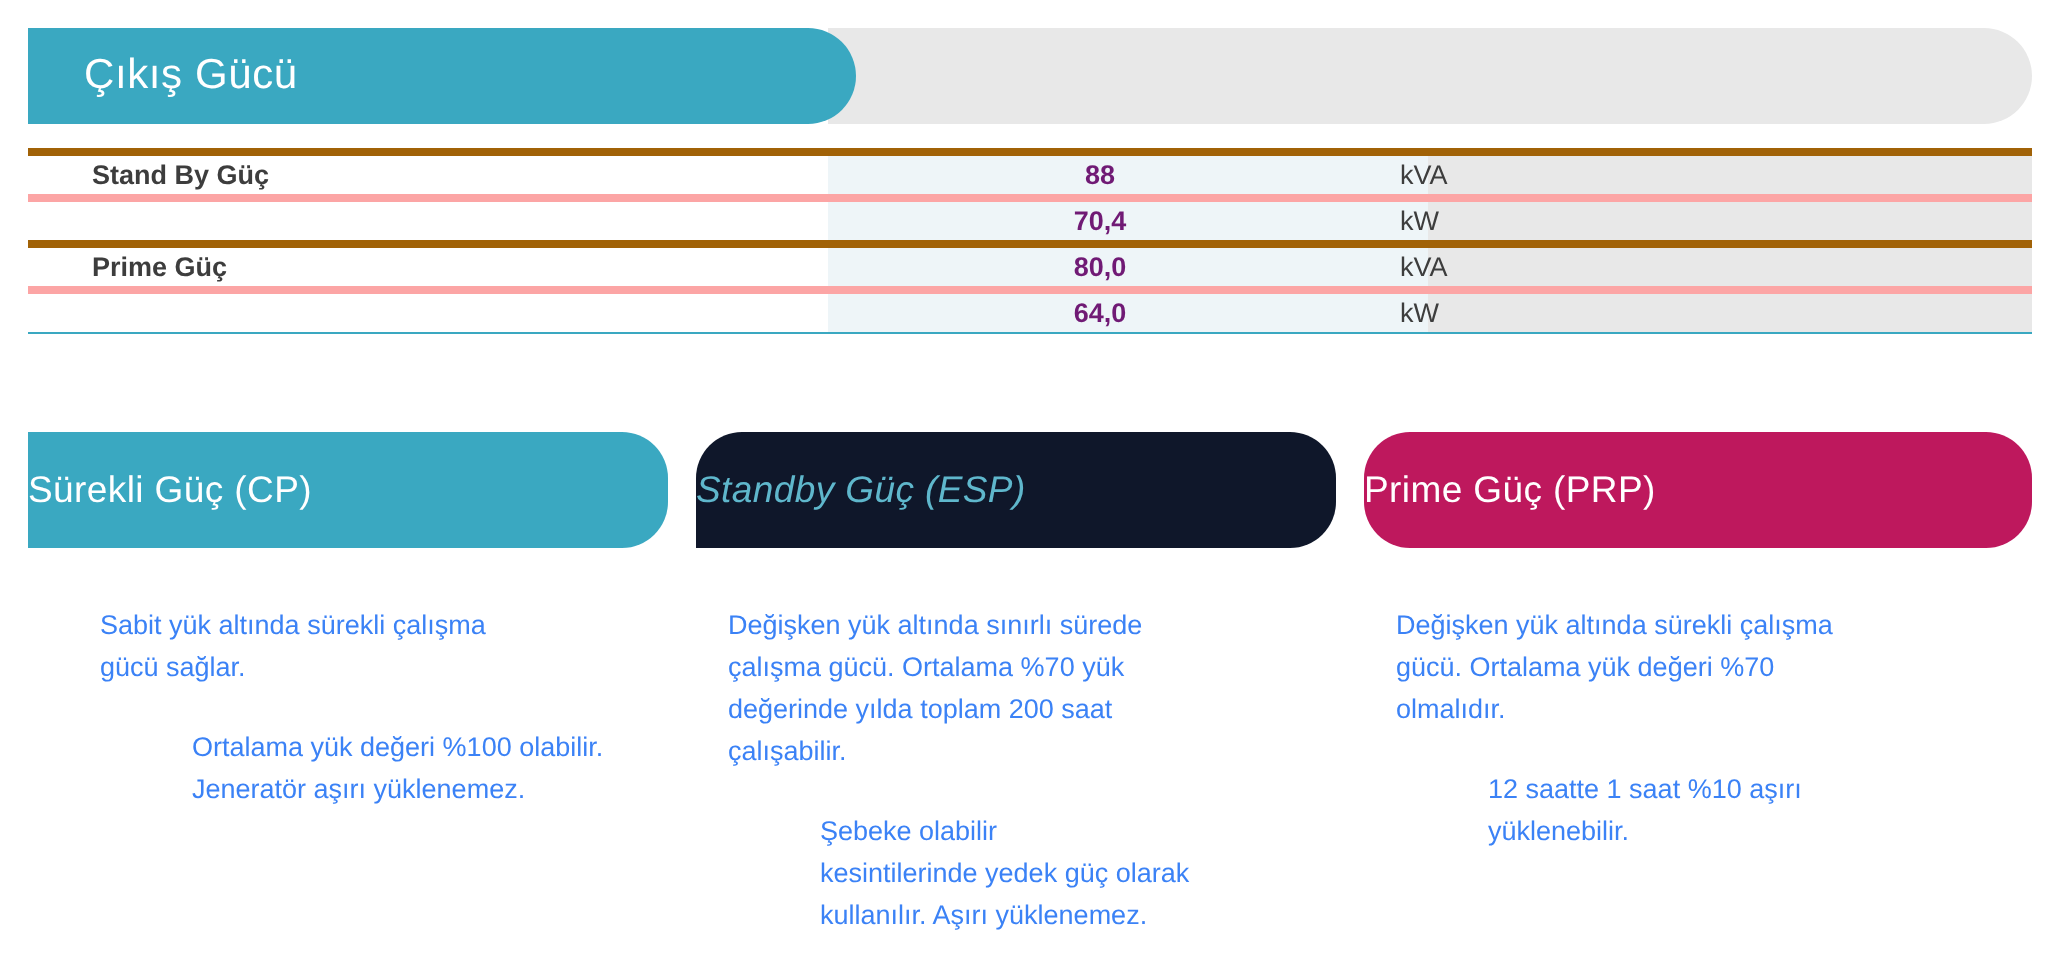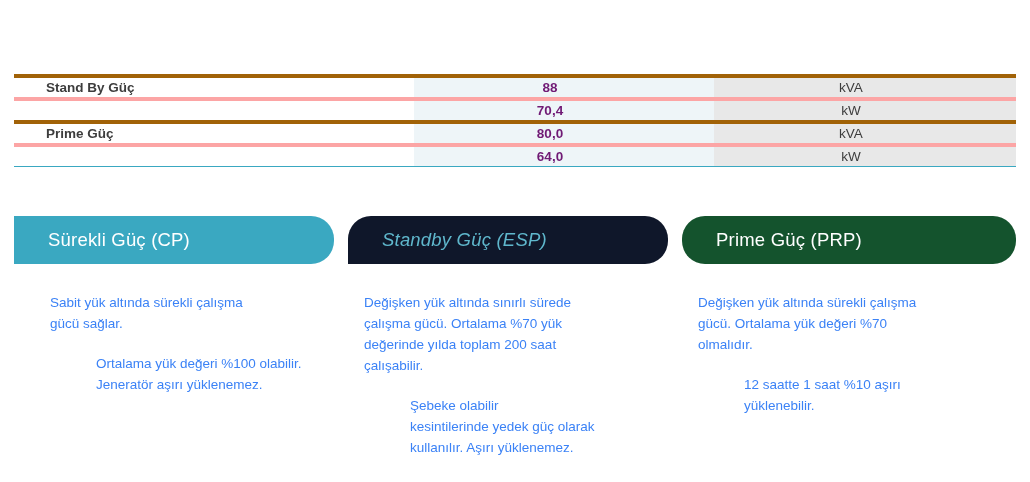--- a/index.html
+++ b/index.html
@@ -103,21 +103,20 @@
   }
   .spec-value {
     width: 300px;
     text-align: center;
     font-size: 13.5px;
     color: #701a75;
     font-weight: bold;
   }
   .spec-unit {
     width: 302px;
-    text-align: center;
     font-size: 13.5px;
     color: #3d3d3d;
   }
   .spec-bottom-line {
     border-top: 1px solid #3aa8c1;
     width: 1002px;
   }
 
   
   .cards {
@@ -125,42 +124,41 @@
     left: 14px;
     top: 216px;
     width: 1002px;
     display: flex;
   }
   .card {
     width: 334px;
     position: relative;
   }
   .card-head {
-    height: 48px;
+    height: 58px;
     border-radius: 0 23px 23px 0;
     display: flex;
     align-items: center;
-    padding-left: 34px;
     font-size: 18.5px;
     letter-spacing: 0.2px;
   }
   .card-head.teal {
     background: #3aa8c1;
     color: #ffffff;
     width: 320px;
   }
   .card-head.grey {
     background: #0f172a;
     color: #5fb7cc;
     width: 320px;
     border-radius: 23px 23px 23px 0;
     font-style: italic;
   }
   .card-head.teal-right {
-    background: #14532d;
+    background: #be185d;
     color: #ffffff;
     width: 334px;
     border-radius: 23px 23px 23px 23px;
   }
   .card-body {
     padding: 28px 30px 0 16px;
     font-size: 13.5px;
     line-height: 21px;
     color: #3b82f6;
   }
@@ -171,20 +169,26 @@
     margin: 0 0 19px 0;
     white-space: pre-line;
   }
   .card-body p:last-child { margin-bottom: 0; margin-left: 46px; }
 </style>
 </head>
 <body>
 
 <div class="page">
 
+  <div class="header-band">
+    <div class="header-grey"></div>
+    <div class="header-teal">
+      <span class="header-title">Çıkış Gücü</span>
+    </div>
+  </div>
 
   <div class="spec-table">
     <div class="spec-col-shade-1"></div>
     <div class="spec-col-shade-2"></div>
 
     <div class="spec-rows">
       <div class="spec-row line-top">
         <span class="spec-label">Stand By Güç</span>
         <span class="spec-value">88</span>
         <span class="spec-unit">kVA</span>

